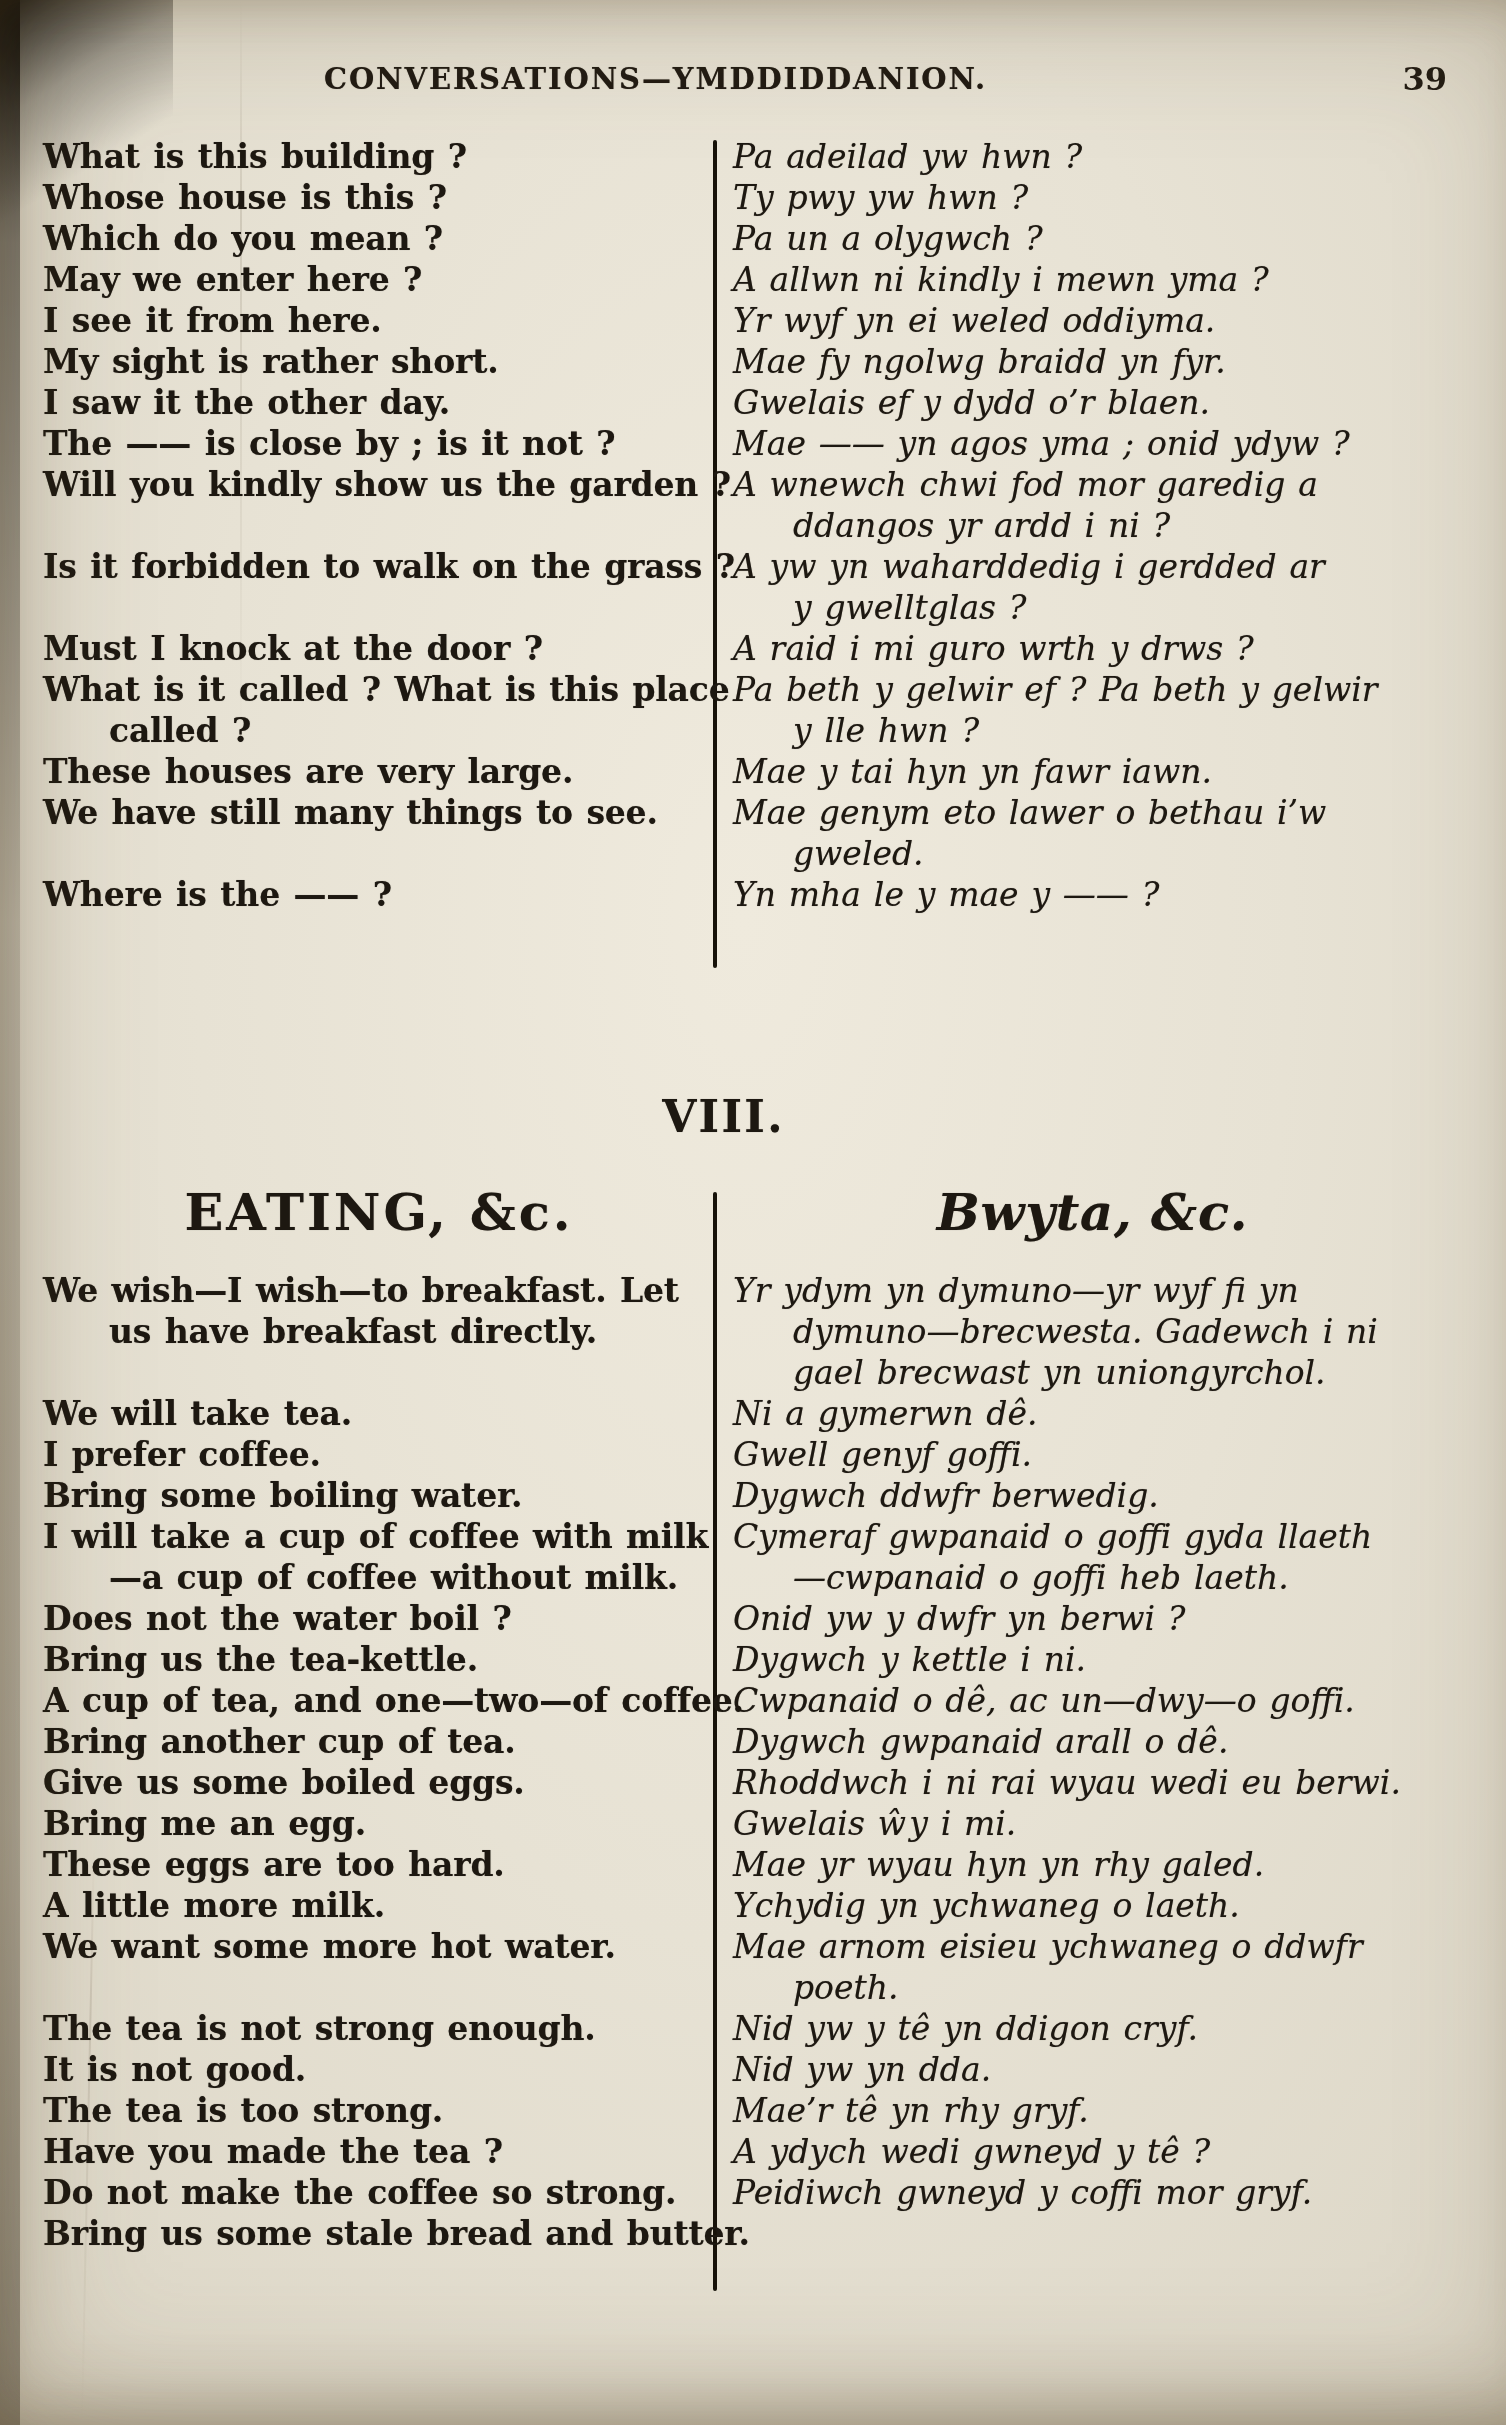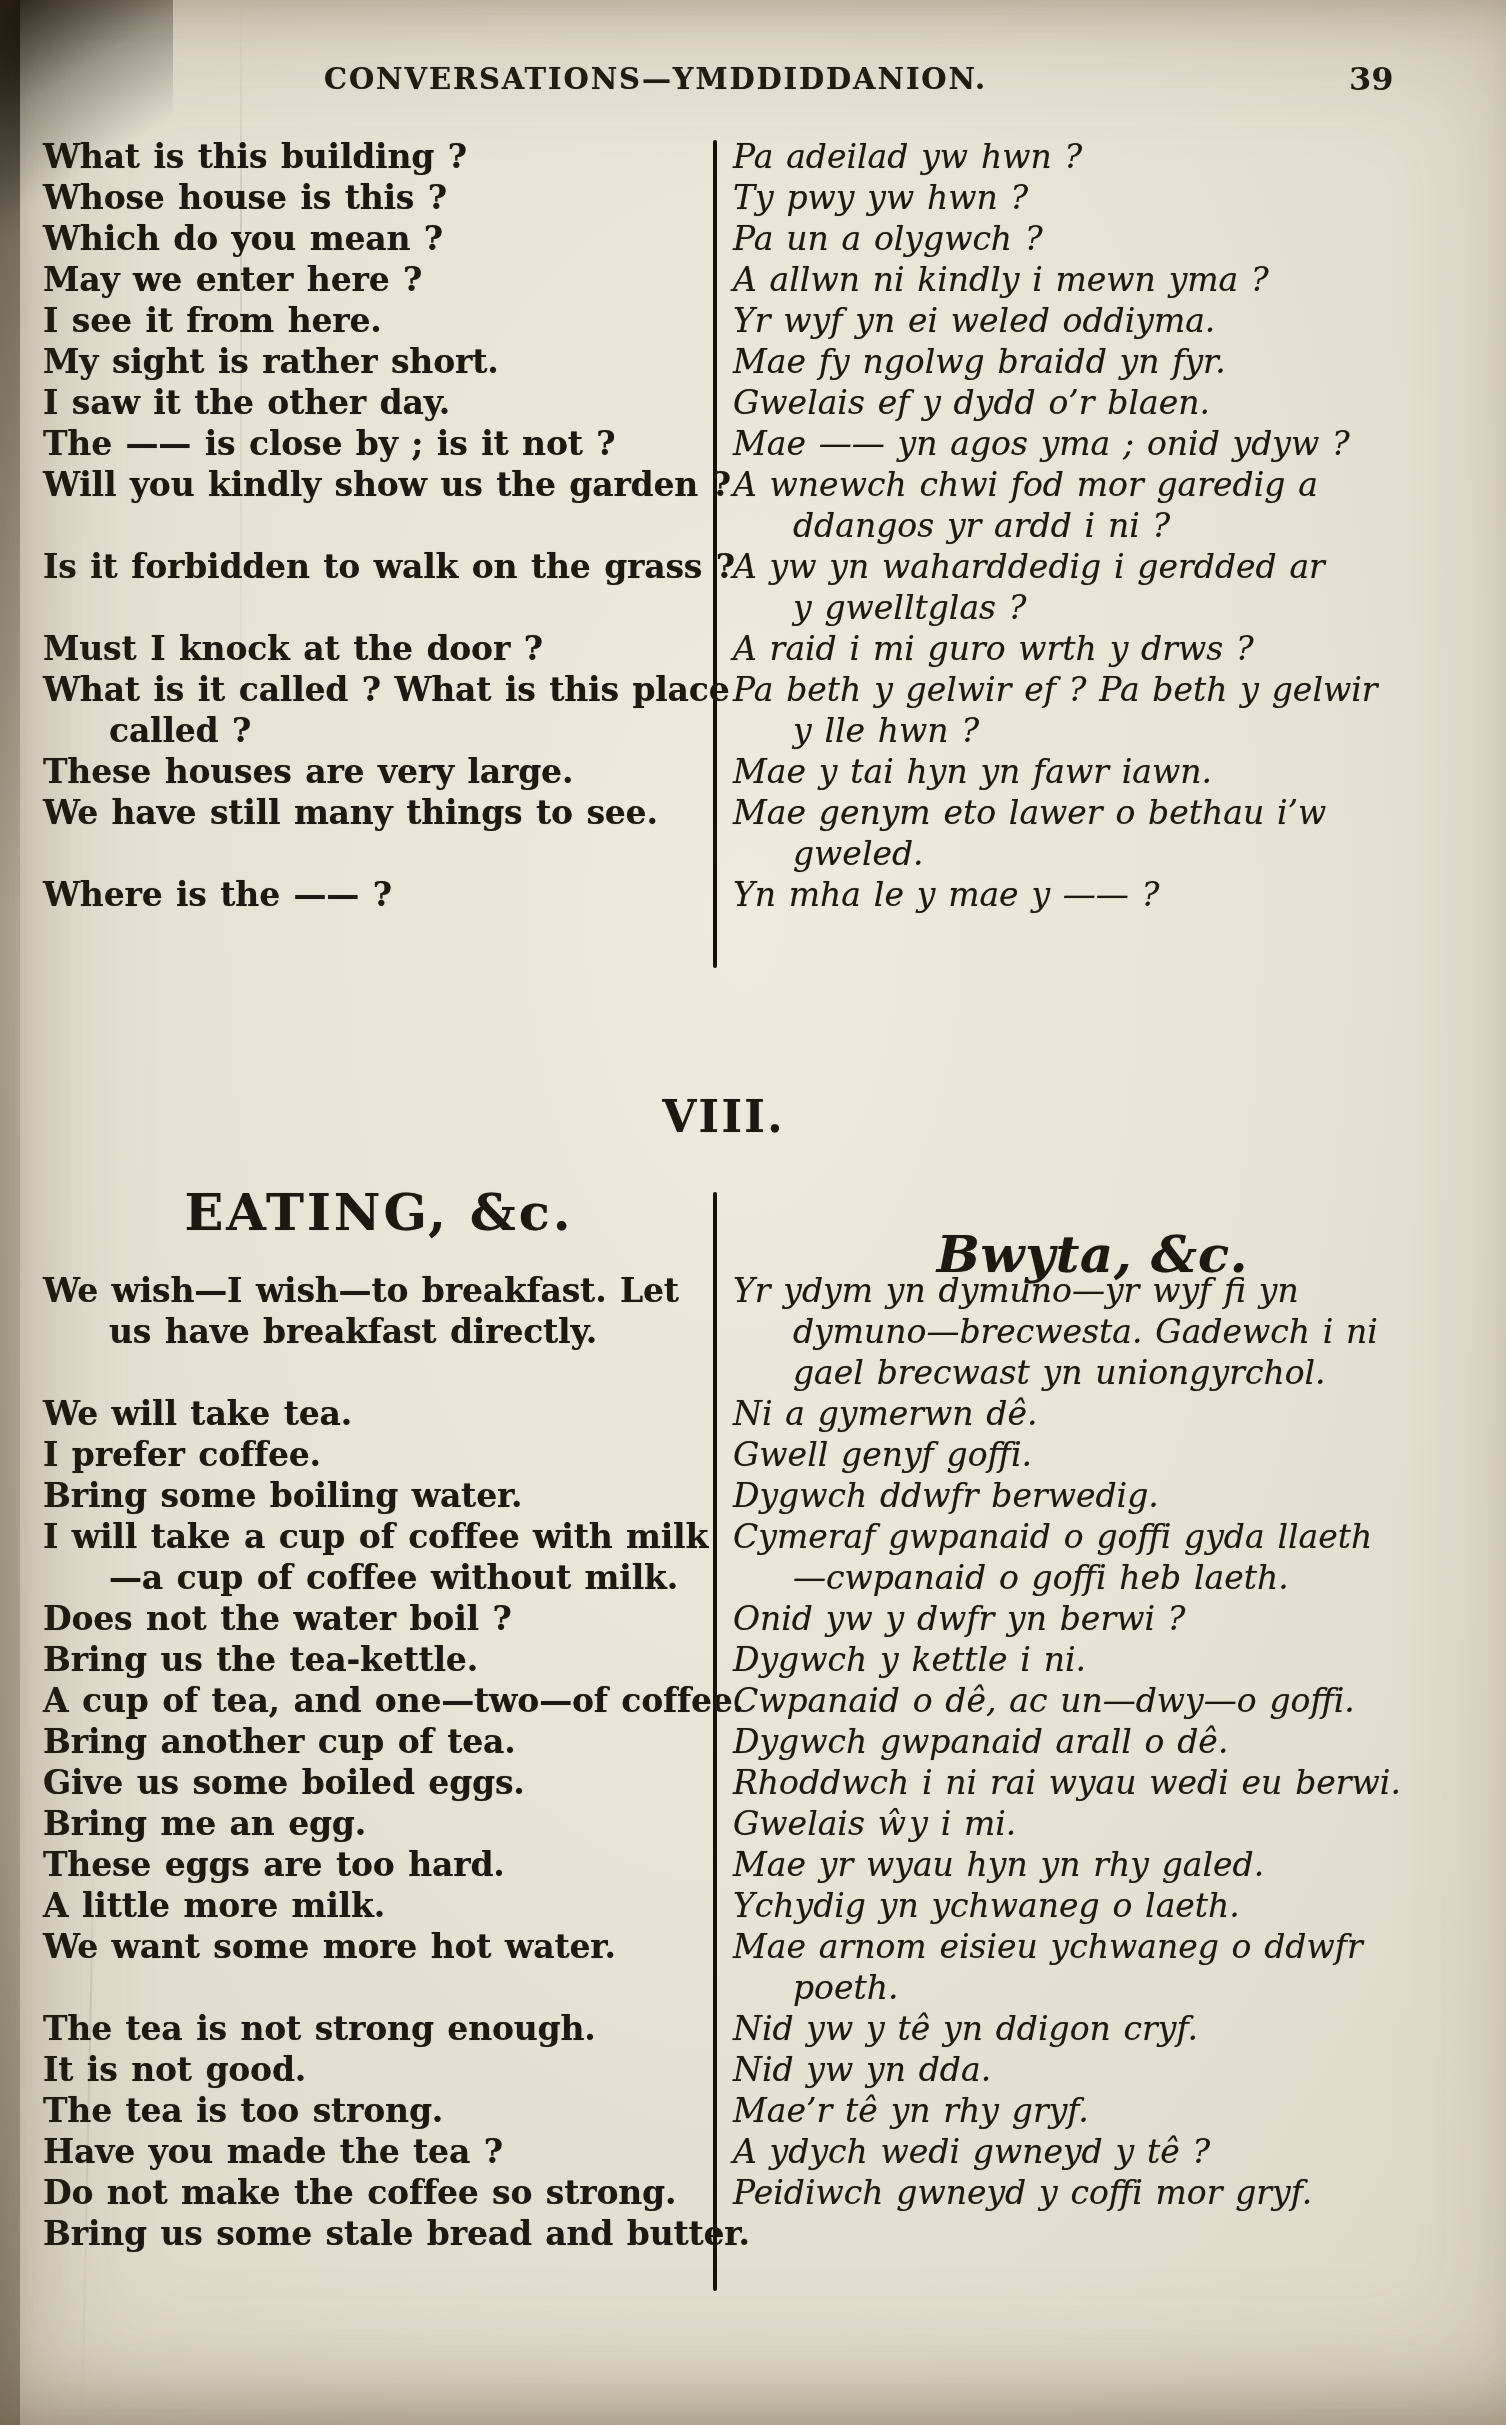--- a/index.html
+++ b/index.html
@@ -28,21 +28,21 @@
   .crease-1{left:240px;top:0;height:739px;}
   .crease-2{left:87px;top:1847px;height:573px;transform:rotate(1.2deg);}
 
   .running-header{
     position:absolute;top:62px;left:45px;width:1221px;
     text-align:center;font-size:29px;font-weight:bold;letter-spacing:1.9px;
     color:#201a12;text-shadow:0 0 0.8px rgba(25,18,10,0.5);
   }
   .page-number{
     position:absolute;top:60px;left:1349px;width:98px;
-    font-size:32px;font-weight:bold;color:#201a12;
+    font-size:32px;font-weight:bold;color:#201a12;text-align:right;
   }
 
   .divider{position:absolute;left:713px;width:3.8px;background:#171209;border-radius:2.3px;}
   .divider-1{top:140px;height:828px;}
   .divider-2{top:1192px;height:1099px;}
 
   .phrase-table{position:absolute;left:43px;width:1426px;}
   .sec1{top:136px;}
   .sec8{top:1270px;}
   .row{display:grid;grid-template-columns:672px 755px;}
@@ -60,21 +60,21 @@
   }
 
   .numeral{
     position:absolute;top:1091px;left:0;width:1447px;text-align:center;
     font-size:44px;font-weight:bold;letter-spacing:2.3px;color:#1d1811;
     text-shadow:0 0 0.8px rgba(25,18,10,0.5);
   }
   .heading{position:absolute;top:1189px;font-size:51px;line-height:47px;
     text-shadow:0 0 0.8px rgba(25,18,10,0.5);color:#1d1811;}
   .heading-en{left:43px;width:672px;text-align:center;font-weight:bold;letter-spacing:3px;}
-  .heading-cy{left:715px;width:755px;text-align:center;font-weight:bold;font-style:italic;letter-spacing:0.8px;margin-top:42px;}
+  .heading-cy{left:715px;width:755px;text-align:center;font-weight:bold;font-style:italic;letter-spacing:0.8px;}
 </style>
 </head>
 <body>
 
 <div class="page">
   <div class="crease crease-1"></div>
   <div class="crease crease-2"></div>
 
   <div class="running-header">CONVERSATIONS—YMDDIDDANION.</div>
   <div class="page-number">39</div>

